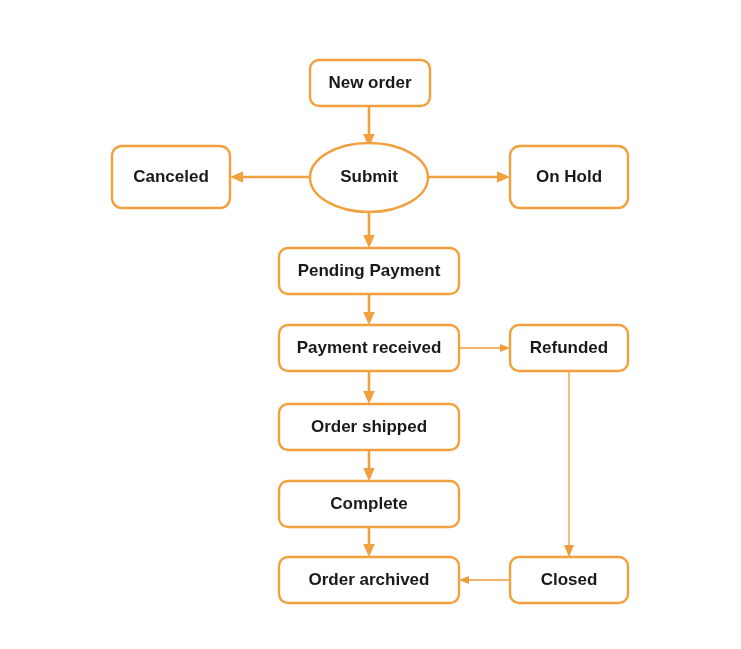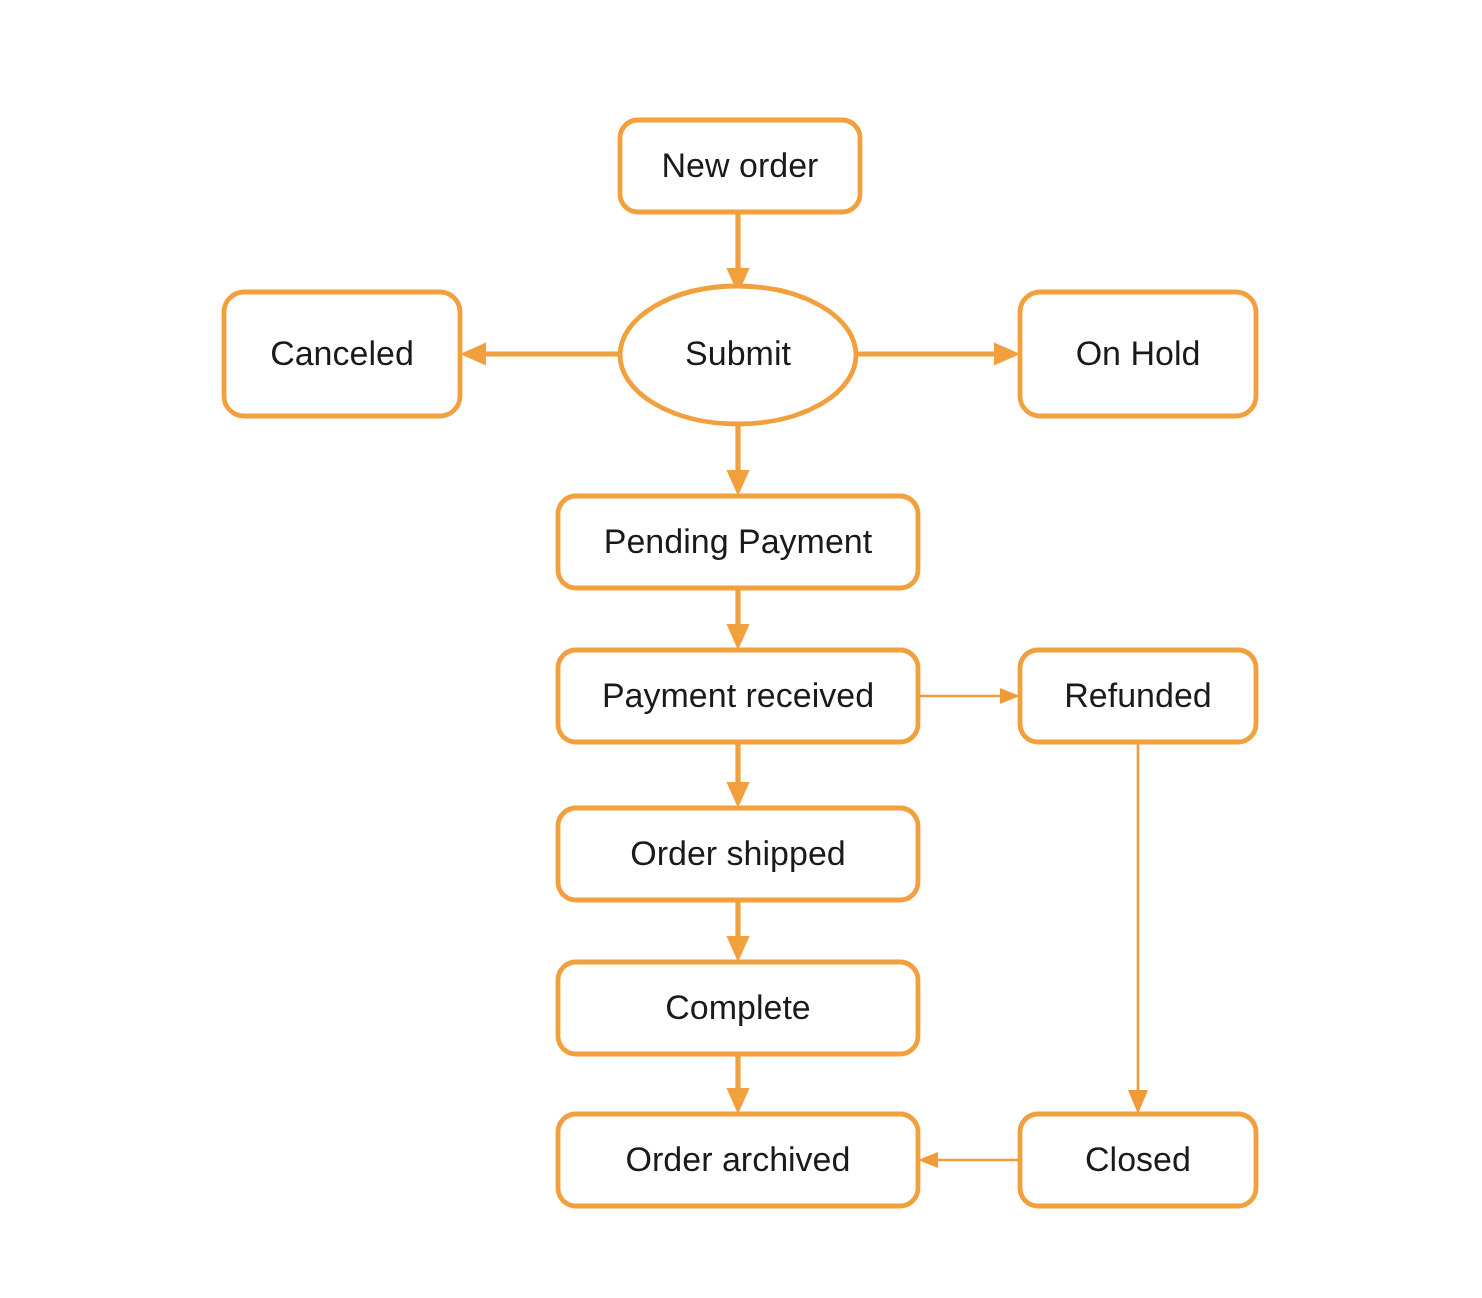--- a/index.html
+++ b/index.html
@@ -11,20 +11,21 @@
     width: 741px;
     height: 649px;
     font-family: "Liberation Sans", sans-serif;
     overflow: hidden;
   }
   #flow-root {
     position: relative;
     width: 741px;
     height: 649px;
     background: #ffffff;
+    font-weight: bold;
   }
   svg#flow-svg {
     display: block;
     width: 741px;
     height: 649px;
   }
   .node-shape {
     fill: #ffffff;
     stroke: #f2a03d;
     stroke-width: 2.4;

